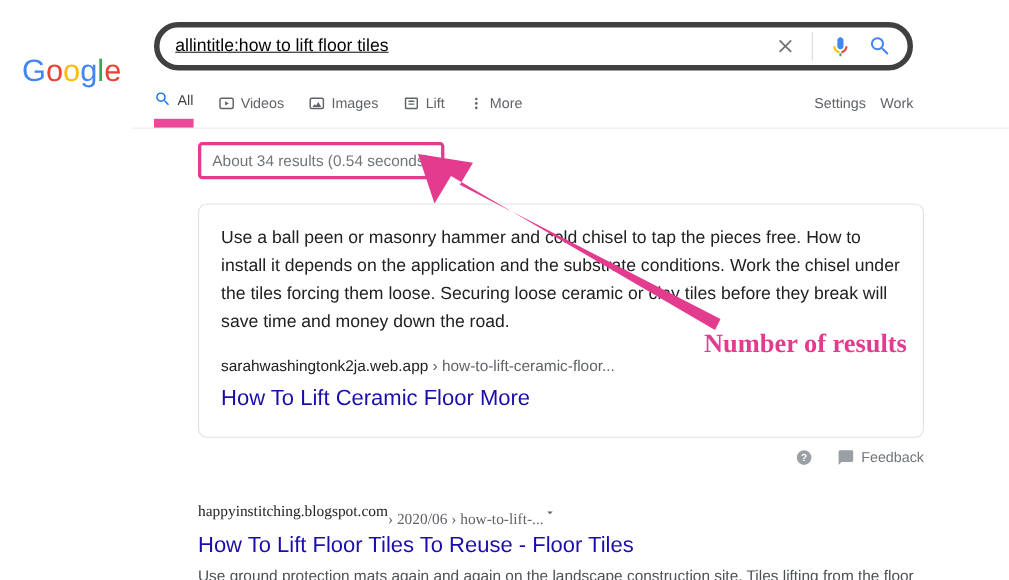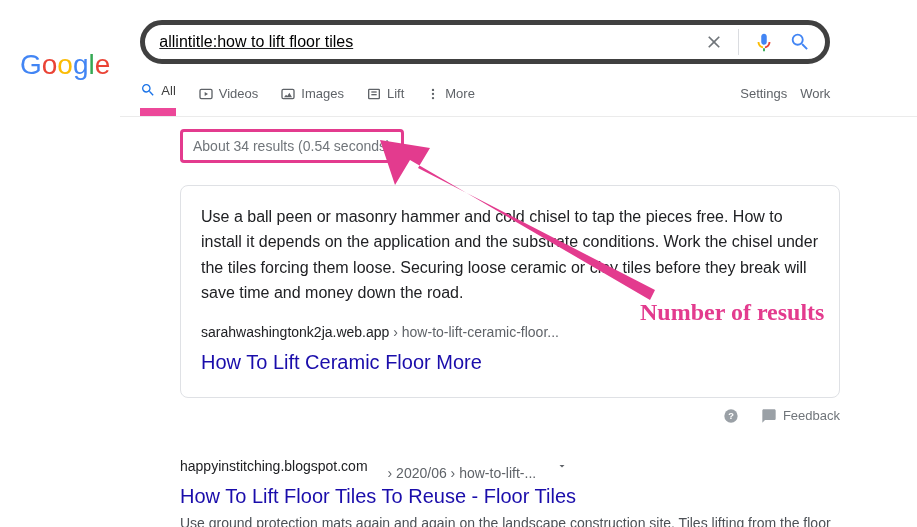--- a/index.html
+++ b/index.html
@@ -21,21 +21,21 @@
   .content { margin-left: 180px; max-width: 660px; }
   .stats-box { display: inline-block; border: 3px solid #e33b8e; border-radius: 4px; padding: 6px 10px; margin-top: 12px; color: #70757a; font-size: 14px; position: relative; }
   .featured { border: 1px solid #dfe1e5; border-radius: 8px; padding: 18px 20px; margin-top: 22px; line-height: 1.58; font-size: 16px; color: #202124; }
   .featured b { font-weight: normal; }
   .cite { color: #202124; font-size: 14px; margin-top: 16px; }
   .cite .crumbs { color: #5f6368; margin-top: 13px; }
   .result-title { color: #1a0dab; font-size: 20px; margin-top: 4px; display: block; }
   .meta-row { display: flex; justify-content: flex-end; gap: 22px; color: #70757a; font-size: 13px; margin-top: 10px; align-items: center;}
   .meta-row .item { display:flex; align-items:center; gap:6px;}
   .result2 { margin-top: 28px; }
-  .result2 .cite { margin-top: 0; display:flex; align-items:center; gap:20px;}
+  .result2 .cite { margin-top: 0; display:flex; align-items:center; gap:0;font-family:Liberation Serif, serif;}
   .snippet { color: #4d5156; font-size: 14px; line-height: 1.58; margin-top: 4px; }
   .annotation { position: absolute; pointer-events: none; }
   .anno-text { font-family: 'Comic Sans MS', 'Marker Felt', cursive; font-size: 24px; font-weight: bold; fill: #e33b8e; stroke: #fff; stroke-width: 3px; paint-order: stroke fill; }
   svg.icon { width: 16px; height: 16px; flex-shrink:0; }
 </style>
 </head>
 <body>
 
 <div class="header">
   <div class="logo">

